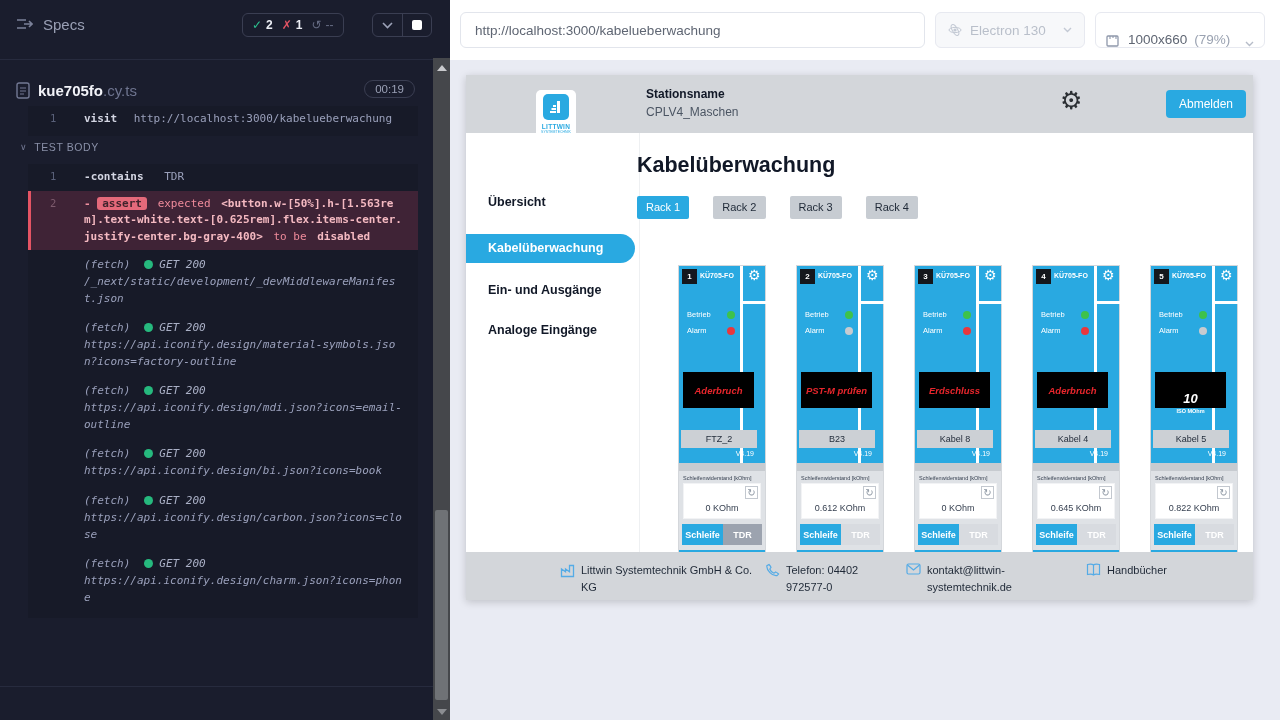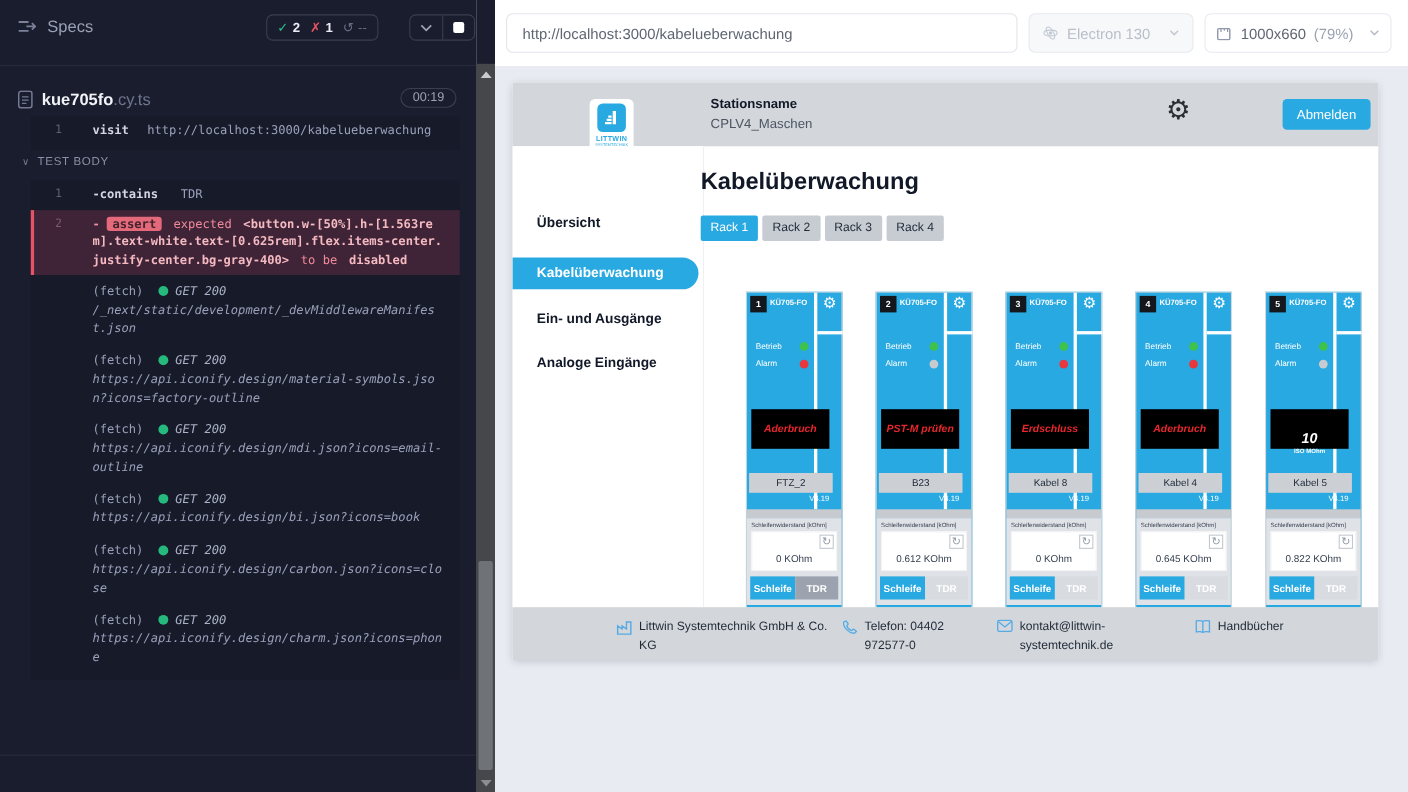--- a/index.html
+++ b/index.html
@@ -45,21 +45,21 @@
   #cmd-block { top:164px; padding-bottom:6px; }
   .assert-row { background:#3f2336; border-left:3px solid #e45464; padding-left:53px; }
   .assert-row .row-num { left:19px; color:#7d5b6d; }
   .a-pre { color:#f0909f; font-weight:bold; }
   .a-badge { background:#e4697a; color:#41232c; font-weight:bold; padding:0 5px; border-radius:3px; }
   .a-exp { color:#ef8b9b; }
   .a-sel { color:#f4b9c1; font-weight:bold; word-break:break-all; }
   .a-state { color:#f4b9c1; font-weight:bold; }
   .fetch-entry { padding:6px 12px 6px 56px; line-height:1.55; }
   .fetch-head { display:flex; align-items:center; gap:6px; }
-  .f-label { color:#9aa0bb; margin-right:8px; }
+  .f-label { font-style:italic; color:#9aa0bb; margin-right:8px; }
   .f-dot { width:9px; height:9px; border-radius:50%; background:#26b97e; display:inline-block; }
   .f-method { font-style:italic; color:#aab0c6; }
   .f-url { font-style:italic; color:#9aa0bb; word-break:break-all; }
 
   .pending-row { position:absolute; left:28px; top:654px; display:flex; align-items:center; gap:10px; }
   .pend-square { width:9px; height:9px; border:2px solid #9aa0b5; border-radius:2px; }
   .pending-label { font-size:13.5px; color:#c6cad9; }
   .bottom-divider { position:absolute; left:0; top:686px; width:433px; border-bottom:1px solid #272b3e; }
 
   
@@ -70,21 +70,21 @@
   .sb-up { top:7px; border-bottom:6px solid #c9cacd; }
   .sb-down { bottom:5px; border-top:6px solid #8b8d91; }
 
   
   #aut-toolbar { left:450px; top:0; width:830px; height:60px; background:#fff; }
   .url-input { position:absolute; left:10px; top:12px; width:465px; height:36px; border:1px solid #e2e5ec; border-radius:6px;
                padding:0 14px; font-size:13.5px; color:#5f6673; background:#fff; outline:none; font-family:"Liberation Sans",sans-serif; }
   .browser-select { position:absolute; left:485px; top:12px; width:150px; height:36px; border:1px solid #e7e9f0; border-radius:6px;
                     background:#f7f8fa; color:#b9bfca; font-size:13.5px; display:flex; align-items:center; gap:8px; padding:4px 12px; }
   .viewport-select { position:absolute; left:645px; top:12px; width:170px; height:36px; border:1px solid #e7e9f0; border-radius:6px;
-                     background:#fff; font-size:13.5px; display:flex; align-items:center; gap:7px; padding:0 10px; }
+                     background:#fff; font-size:13.5px; display:flex; align-items:flex-end; gap:7px; padding:0 10px; }
   .vp-size { color:#5f6673; }
   .vp-zoom { color:#9aa2b1; }
 
   
   #aut-area { left:450px; top:60px; width:830px; height:660px; background:#e9ebf3; }
   #app-window { position:absolute; left:16px; top:15px; width:787px; height:525px; background:#fff; box-shadow:0 2px 8px rgba(0,0,0,.18); }
 
   .app-header { position:absolute; left:0; top:0; width:100%; height:58px; background:#d3d6da; }
   .logo-card { position:absolute; left:70px; top:15px; width:40px; height:56px; background:#fff; border-radius:5px; z-index:5;
                display:flex; flex-direction:column; align-items:center; padding-top:4px; }
@@ -95,21 +95,21 @@
   .station-value { position:absolute; left:180px; top:30px; font-size:12px; color:#4b5563; }
   .header-gear { position:absolute; left:594px; top:13px; font-size:25px; color:#2b2f33; line-height:1; cursor:pointer; }
   .logout-btn { position:absolute; left:700px; top:15px; width:80px; height:28px; background:#29a9e1; color:#fff;
                 font-size:12px; border:none; border-radius:4px; cursor:pointer; font-family:"Liberation Sans",sans-serif; }
 
   .app-sidebar { position:absolute; left:0; top:58px; width:174px; height:419px; background:#fff; border-right:1px solid #eef0f2; }
   .nav-item { position:absolute; left:0; width:174px; font-size:12.5px; font-weight:bold; color:#111827; padding-left:22px; cursor:pointer; }
   .nav-item.active { width:169px; height:29px; line-height:29px; background:#29a9e1; color:#fff; border-radius:0 15px 15px 0; padding-left:22px; }
 
   .main-title { position:absolute; left:171px; top:78px; font-size:21.5px; color:#111827; }
-  .tabs-row { position:absolute; left:171px; top:121px; display:flex; gap:4px; }
+  .tabs-row { position:absolute; left:171px; top:121px; display:flex; gap:24px; }
   .tab { height:23px; line-height:23px; padding:0 9px; font-size:11px; background:#c7ccd2; color:#1f2937; border-radius:2px; cursor:pointer; }
   .tab.active { background:#29a9e1; color:#fff; }
 
   .cards-row { position:absolute; left:212px; top:190px; width:560px; height:287px; overflow:hidden; display:flex; gap:30px; }
   .device-card { position:relative; width:88px; height:340px; background:#29a9e1; border:1px solid #d4d7db; flex:none; }
   .c-vline { position:absolute; left:61px; top:0; width:3px; height:197px; background:#fff; }
   .c-hline { position:absolute; left:64px; top:35px; width:23px; height:3px; background:#fff; }
   .c-num { position:absolute; left:3px; top:3px; width:15px; height:15px; background:#14171c; color:#fff;
            font-size:8px; font-weight:bold; display:flex; align-items:center; justify-content:center; }
   .c-model { position:absolute; left:21px; top:6px; font-size:7px; font-weight:bold; color:#fff; }

